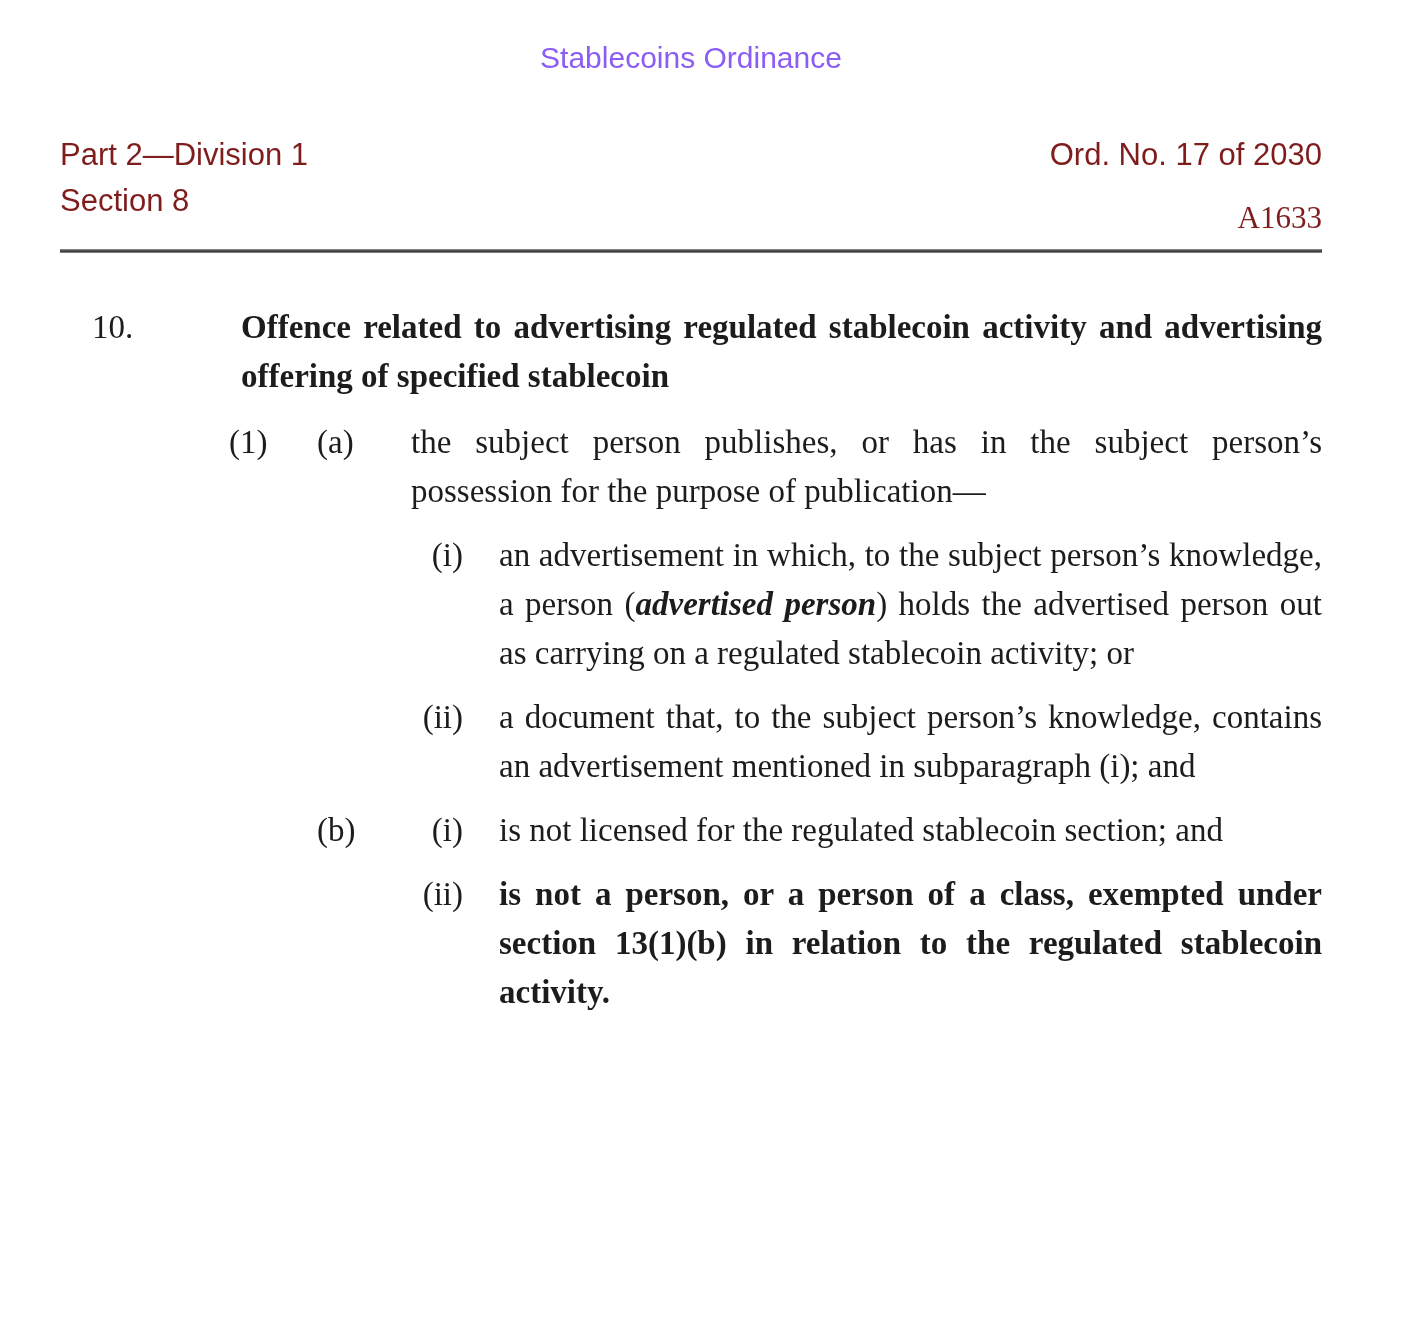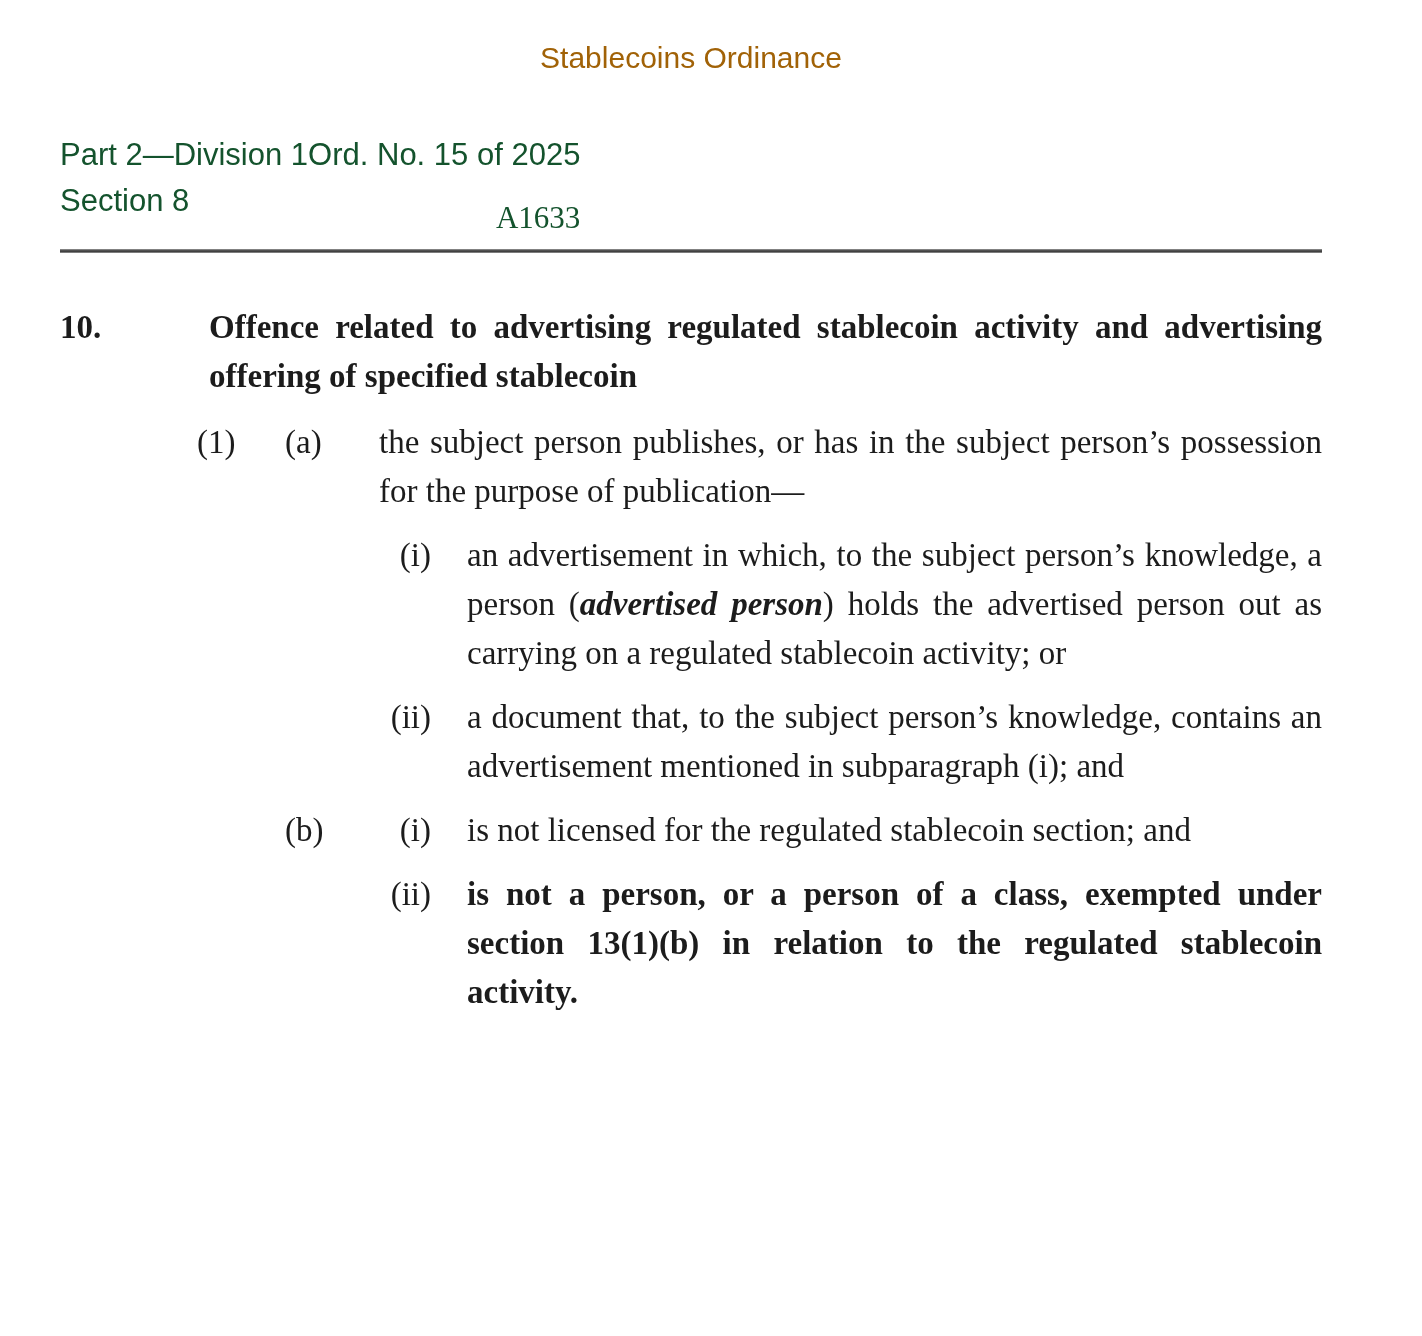--- a/index.html
+++ b/index.html
@@ -9,37 +9,37 @@
     color: #1c1c1c;
     font-family: "Liberation Serif", serif;
     overflow: hidden;
   }
   .page { box-sizing: border-box; width: 1422px; height: 1336px; padding: 40px 100px 0 60px; }
 
   .running-title {
     font-family: "Liberation Sans", sans-serif;
     font-size: 30px; line-height: 36px;
     text-align: center;
-    color: #a16207;
+    color: #8b5cf6;
     margin-bottom: 56px;
   }
 
   .header-row {
-    display: flex; 
+    display: flex; justify-content: space-between;
     font-family: "Liberation Sans", sans-serif;
     font-size: 31px; line-height: 46px;
-    color: #14532d;
+    color: #7f1d1d;
   }
   .header-col.right { text-align: right; }
   .serif { font-family: "Liberation Serif", serif; margin-top: 17px; }
 
   .rule { height: 4px; background: linear-gradient(to bottom, #9a9a9a, #2f2f2f 55%, #9a9a9a); margin-top: 8px; }
 
   .section { display: flex; margin-top: 50px; font-size: 33px; line-height: 49px; }
-  .section-num { flex: 0 0 137px; font-weight: bold; }
+  .section-num { flex: 0 0 137px; font-weight: normal; margin-left: 32px; }
   .section-body { flex: 1; min-width: 0; }
 
   .heading { font-size: 33px; line-height: 49px; font-weight: bold; margin: 0 0 17px 12px; }
 
   .sub { display: flex; }
   .sub-num { flex: 0 0 88px; }
   .sub-body { flex: 1; min-width: 0; }
 
   .para { display: flex; }
   .para-num { flex: 0 0 94px; }
@@ -60,21 +60,21 @@
 <div class="page">
 
   <div class="running-title">Stablecoins Ordinance</div>
 
   <div class="header-row">
     <div class="header-col left">
       <div>Part 2—Division 1</div>
       <div>Section 8</div>
     </div>
     <div class="header-col right">
-      <div>Ord. No. 15 of 2025</div>
+      <div>Ord. No. 17 of 2030</div>
       <div class="serif">A1633</div>
     </div>
   </div>
 
   <div class="rule"></div>
 
   <div class="section">
     <div class="section-num">10.</div>
     <div class="section-body">
 

